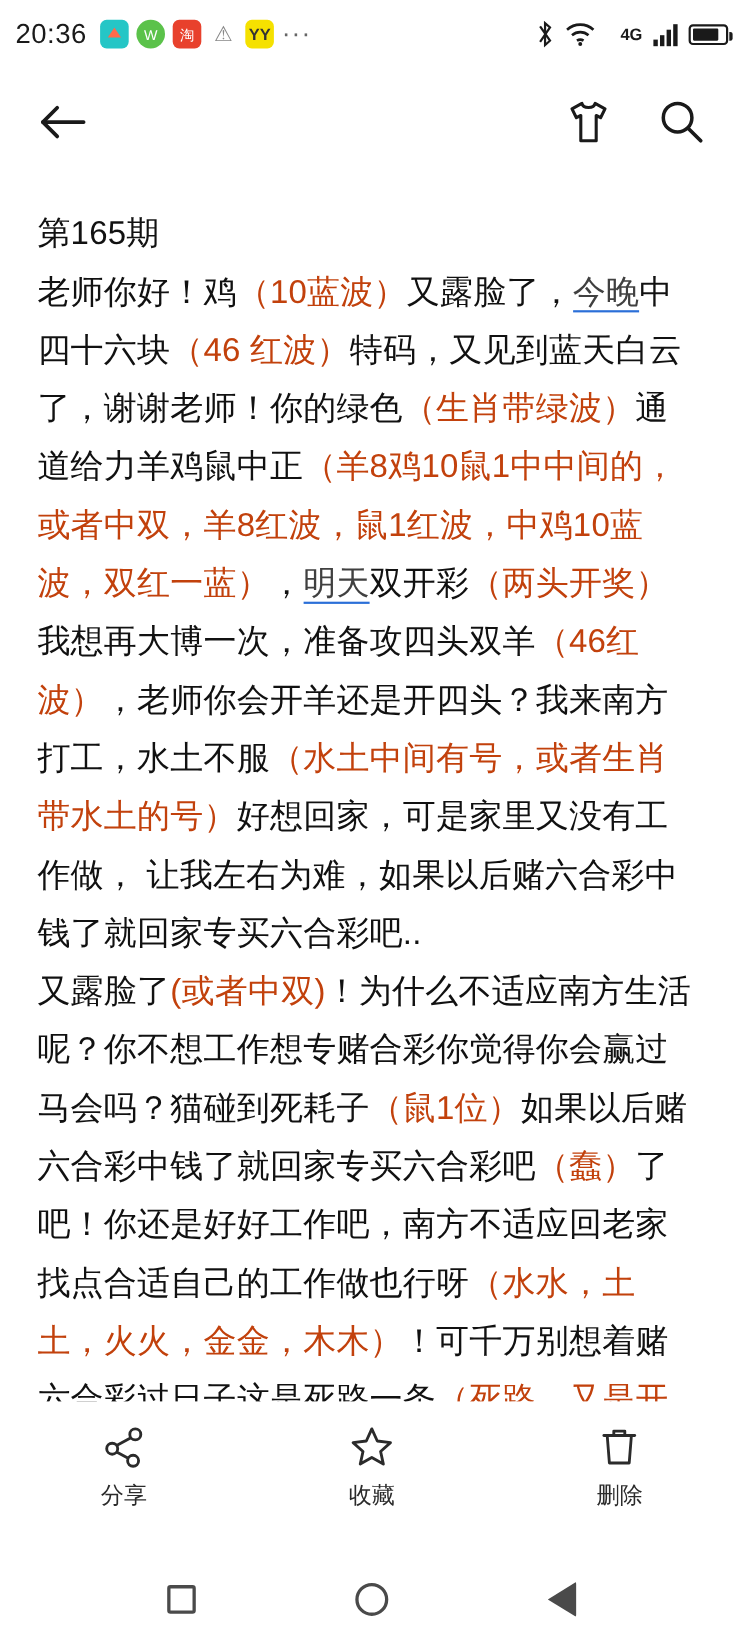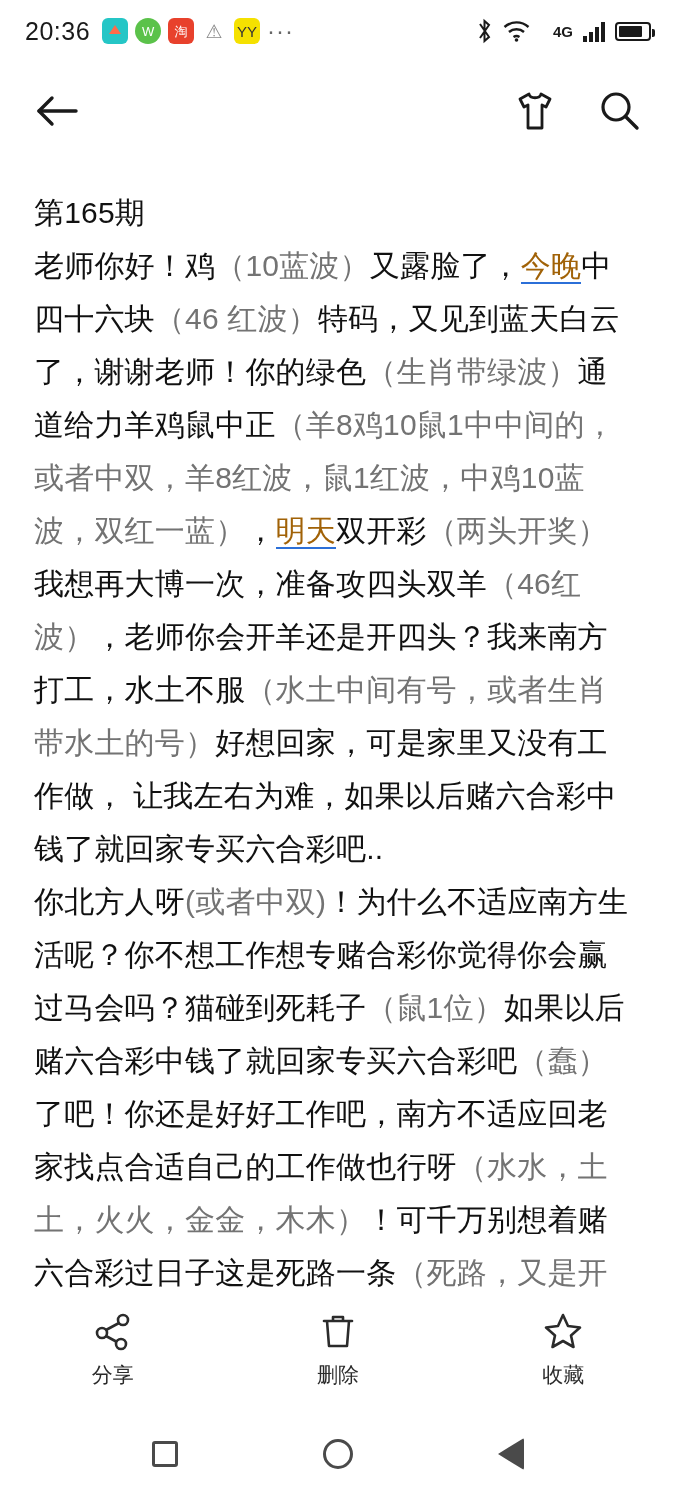--- a/index.html
+++ b/index.html
@@ -10,38 +10,38 @@
     font-family: "Liberation Sans", sans-serif;
     overflow: hidden;
   }
   body { position: relative; }
 
   
   .statusbar {
     height: 62px;
     display: flex;
     align-items: center;
-    padding: 0 25px;
+    padding: 0 14px;
     font-size: 24px;
     color: #1a1a1a;
   }
   .status-time { font-size: 25px; letter-spacing: .5px; margin-right: 12px; }
   .status-icons-left { display: flex; align-items: center; gap: 7px; }
   .mini-icon {
     width: 26px; height: 26px; border-radius: 6px;
     display: inline-flex; align-items: center; justify-content: center;
     font-size: 13px; color: #fff; line-height: 1;
   }
   .mi-teal { background: #25c6c6; position: relative; }
   .mi-teal::after{ content:""; position:absolute; width:0;height:0;
      border-left:6px solid transparent;border-right:6px solid transparent;border-bottom:9px solid #ff6b4a; top:7px;left:7px;}
   .mi-green { background: #5bc24a; border-radius: 50%; }
   .mi-red { background: #e8412c; }
   .mi-warn { background: #ffffff; color:#888; font-size:19px; }
-  .mi-yellow { background: #f5e100; color: #333; font-weight: normal; font-size: 15px; text-align: right; }
+  .mi-yellow { background: #f5e100; color: #333; font-weight: bold; font-size: 15px; text-align: right; }
   .mi-dots { color:#666; font-size: 24px; letter-spacing:1px; }
 
   .status-right {
     margin-left: auto;
     display: flex;
     align-items: center;
     gap: 10px;
     color: #1a1a1a;
   }
   .sig-bars { display: inline-flex; align-items: flex-end; gap: 2px; height: 22px; }
@@ -74,28 +74,28 @@
   
   .article {
     padding: 26px 40px 0 34px;
     font-size: 30px;
     line-height: 53px;
     color: #111111;
     letter-spacing: .2px;
   }
   .article p { margin: 0; }
   .title { margin-bottom: 2px; }
-  .red { color: #737373; }
-  .blue-link { color: #a16207; border-bottom: 2px solid #2b6fd8; }
+  .red { color: #c2410c; }
+  .blue-link { color: #404040; border-bottom: 2px solid #2b6fd8; }
 
   
   .bottombar {
     position: absolute;
     left: 0; right: 0;
-    bottom: 92px;
+    bottom: 108px;
     height: 118px;
     display: flex;
     align-items: center;
     background: #ffffff;
   }
   .bb-item {
     flex: 1;
     display: flex;
     flex-direction: column;
     align-items: center;
@@ -181,52 +181,52 @@
         <circle cx="20" cy="19" r="13" fill="none" stroke="#1a1a1a" stroke-width="3.2"></circle>
         <path d="M30 29 L41 40" stroke="#1a1a1a" stroke-width="3.4" stroke-linecap="round"></path>
       </svg>
     </span>
   </span>
 </div>
 
 <div class="article">
   <p class="title">第165期</p>
   <p><span>老师你好！鸡</span><span class="red">（10蓝波）</span><span>又露脸了，</span><span class="blue-link">今晚</span><span>中四十六块</span><span class="red">（46 红波）</span><span>特码，又见到蓝天白云了，谢谢老师！你的绿色</span><span class="red">（生肖带绿波）</span><span>通道给力羊鸡鼠中正</span><span class="red">（羊8鸡10鼠1中中间的，或者中双，羊8红波，鼠1红波，中鸡10蓝波，双红一蓝）</span><span>，</span><span class="blue-link">明天</span><span>双开彩</span><span class="red">（两头开奖）</span><span>我想再大博一次，准备攻四头双羊</span><span class="red">（46红波）</span><span>，老师你会开羊还是开四头？我来南方打工，水土不服</span><span class="red">（水土中间有号，或者生肖带水土的号）</span><span>好想回家，可是家里又没有工作做， 让我左右为难，如果以后赌六合彩中钱了就回家专买六合彩吧..</span></p>
-  <p><span>你北方人呀</span><span class="red">(或者中双)</span><span>！为什么不适应南方生活呢？你不想工作想专赌合彩你觉得你会赢过马会吗？猫碰到死耗子</span><span class="red">（鼠1位）</span><span>如果以后赌六合彩中钱了就回家专买六合彩吧</span><span class="red">（蠢）</span><span>了吧！你还是好好工作吧，南方不适应回老家找点合适自己的工作做也行呀</span><span class="red">（水水，土土，火火，金金，木木）</span><span>！可千万别想着赌六合彩过日子这是死路一条</span><span class="red">（死路，又是开两头，或者水路也是死路）</span></p>
+  <p><span>又露脸了</span><span class="red">(或者中双)</span><span>！为什么不适应南方生活呢？你不想工作想专赌合彩你觉得你会赢过马会吗？猫碰到死耗子</span><span class="red">（鼠1位）</span><span>如果以后赌六合彩中钱了就回家专买六合彩吧</span><span class="red">（蠢）</span><span>了吧！你还是好好工作吧，南方不适应回老家找点合适自己的工作做也行呀</span><span class="red">（水水，土土，火火，金金，木木）</span><span>！可千万别想着赌六合彩过日子这是死路一条</span><span class="red">（死路，又是开两头，或者水路也是死路）</span></p>
 </div>
 
 <div class="bottombar">
   <div class="bb-item">
     <span class="bb-ico">
       <svg width="40" height="40" viewBox="0 0 40 40">
         <circle cx="30" cy="9" r="5" fill="none" stroke="#2b2b2b" stroke-width="2.6"></circle>
         <circle cx="9" cy="22" r="5" fill="none" stroke="#2b2b2b" stroke-width="2.6"></circle>
         <circle cx="28" cy="33" r="5" fill="none" stroke="#2b2b2b" stroke-width="2.6"></circle>
         <path d="M26 12 L13 19 M13 25 L24 31" stroke="#2b2b2b" stroke-width="2.6" fill="none"></path>
       </svg>
     </span>
     <span>分享</span>
   </div>
   <div class="bb-item">
     <span class="bb-ico">
       <svg width="40" height="40" viewBox="0 0 40 40">
-        <path d="M6 10 H34" stroke="#2b2b2b" stroke-width="2.6" stroke-linecap="round"></path>
-        <path d="M15 10 V6 H25 V10" fill="none" stroke="#2b2b2b" stroke-width="2.6" stroke-linejoin="round"></path>
-        <path d="M9 10 L11 35 H29 L31 10" fill="none" stroke="#2b2b2b" stroke-width="2.6" stroke-linejoin="round"></path>
-      </svg>
-    </span>
-    <span>删除</span>
+        <path d="M20 4 L25 15 L37 16.5 L28 24.5 L30.5 36 L20 30 L9.5 36 L12 24.5 L3 16.5 L15 15 Z" fill="none" stroke="#2b2b2b" stroke-width="2.6" stroke-linejoin="round"></path>
+      </svg>
+    </span>
+    <span>收藏</span>
   </div>
   <div class="bb-item">
     <span class="bb-ico">
       <svg width="40" height="40" viewBox="0 0 40 40">
-        <path d="M20 4 L25 15 L37 16.5 L28 24.5 L30.5 36 L20 30 L9.5 36 L12 24.5 L3 16.5 L15 15 Z" fill="none" stroke="#2b2b2b" stroke-width="2.6" stroke-linejoin="round"></path>
-      </svg>
-    </span>
-    <span>收藏</span>
+        <path d="M6 10 H34" stroke="#2b2b2b" stroke-width="2.6" stroke-linecap="round"></path>
+        <path d="M15 10 V6 H25 V10" fill="none" stroke="#2b2b2b" stroke-width="2.6" stroke-linejoin="round"></path>
+        <path d="M9 10 L11 35 H29 L31 10" fill="none" stroke="#2b2b2b" stroke-width="2.6" stroke-linejoin="round"></path>
+      </svg>
+    </span>
+    <span>删除</span>
   </div>
 </div>
 
 <div class="navbar">
   <span class="nav-sq"></span>
   <span class="nav-ci"></span>
   <span class="nav-tr"></span>
 </div>
 
 </body></html>

